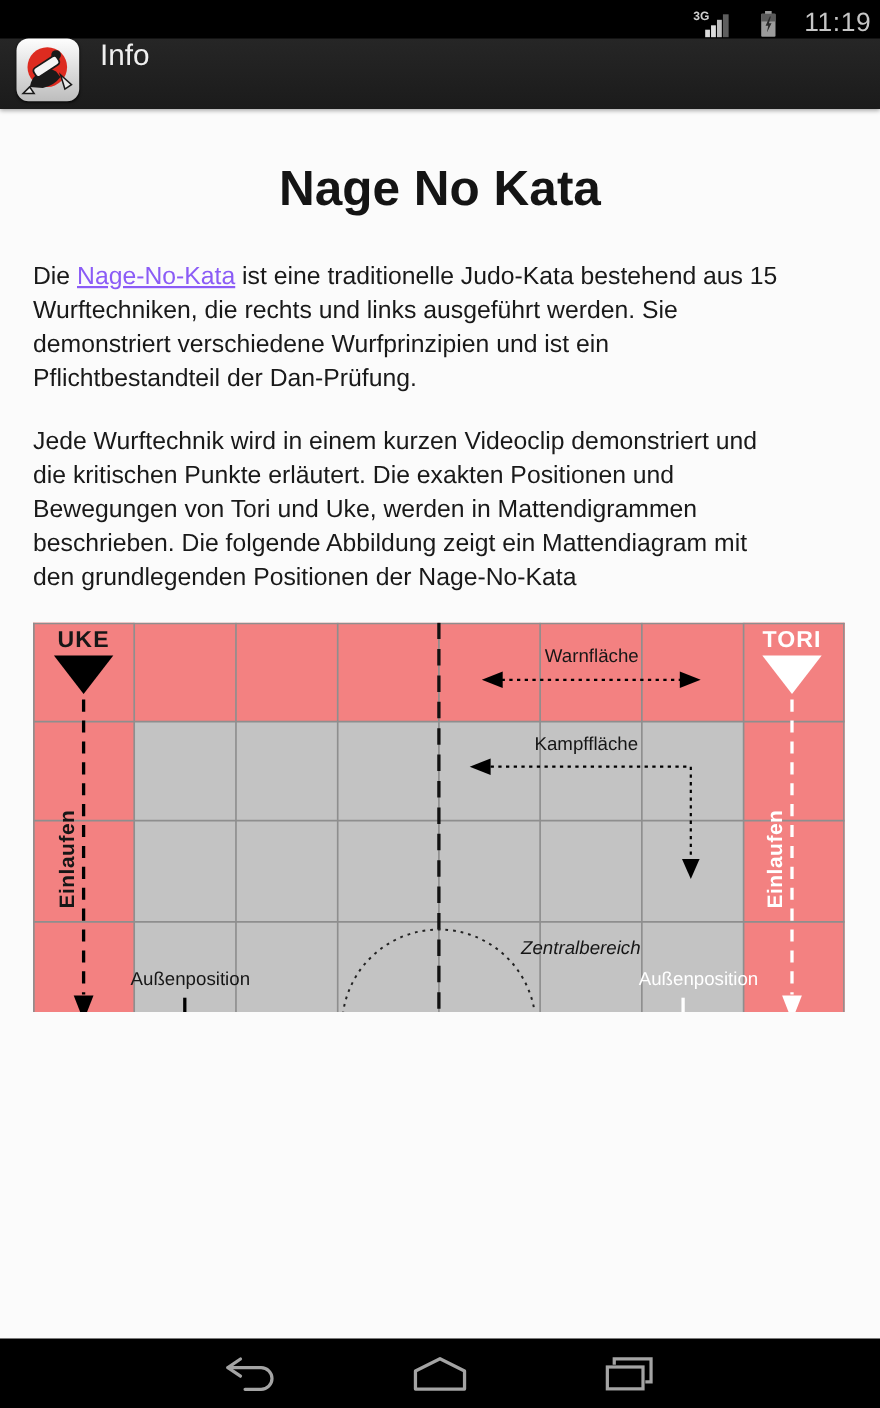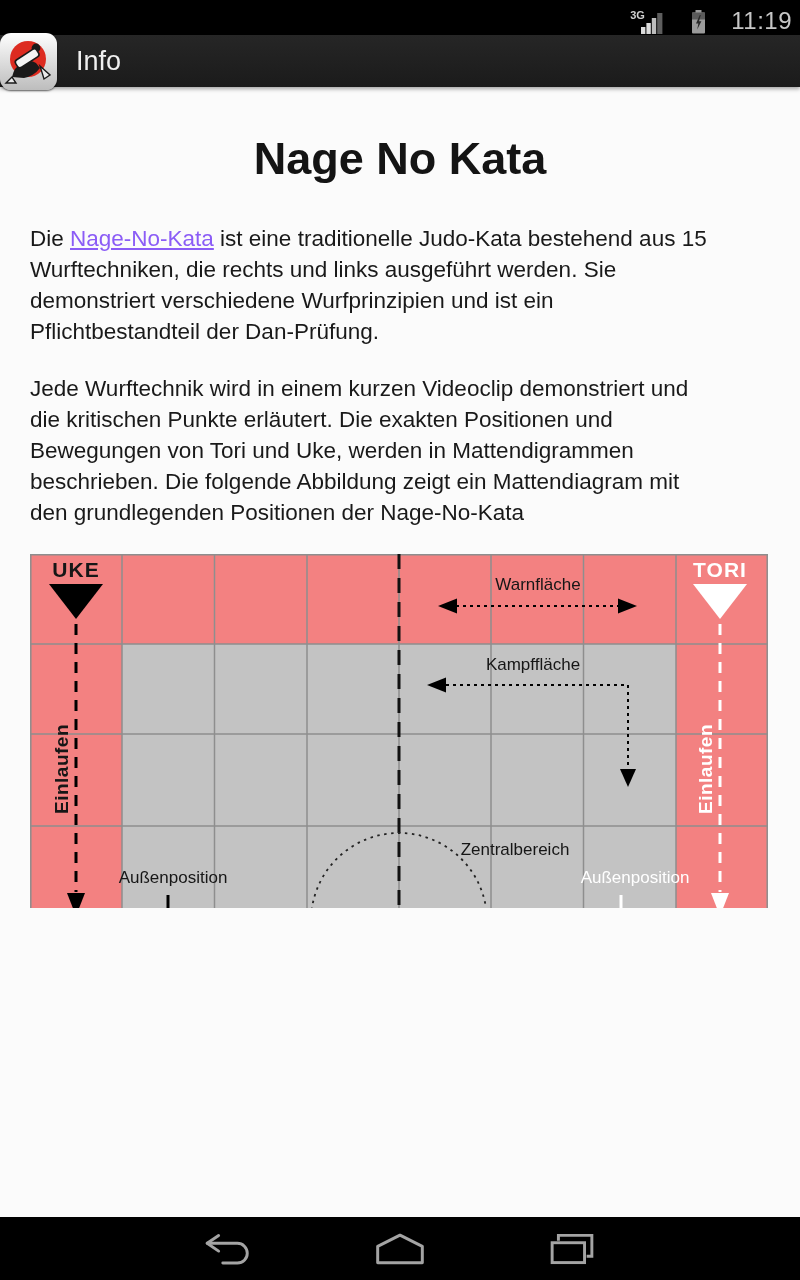--- a/index.html
+++ b/index.html
@@ -9,21 +9,21 @@
 
   
   .status-bar { height:35px; background:#000; display:flex; align-items:flex-end; justify-content:flex-end; padding-right:8px; gap:24px; flex:0 0 auto; }
   .signal-wrap { position:relative; width:36px; height:26px; }
   .signal-wrap .net-label { position:absolute; left:0px; top:0px; font-size:11px; font-weight:bold; color:#cfcfcf; letter-spacing:0px; }
   .signal-wrap svg { position:absolute; right:0; bottom:1px; }
   .battery-wrap { width:17px; height:26px; }
   .status-time { color:#c6c6c6; font-size:24px; letter-spacing:0.5px; }
 
   
-  .action-bar { height:52px; background:linear-gradient(#262626,#1b1b1b); display:flex; align-items:center; flex:0 0 auto; box-shadow:0 2px 4px rgba(0,0,0,0.35); position:relative; z-index:5; }
+  .action-bar { height:64px; background:linear-gradient(#262626,#1b1b1b); display:flex; align-items:flex-start; padding-left:15px; flex:0 0 auto; box-shadow:0 2px 4px rgba(0,0,0,0.35); position:relative; z-index:5; }
   .app-icon { width:57px; height:57px; border-radius:11px; background:linear-gradient(#fefefe,#bdbdbd); box-shadow:0 1px 2px rgba(0,0,0,0.6); overflow:hidden; cursor:pointer; }
   .action-title { color:#efefef; font-size:27px; margin-left:19px; font-weight:400; }
 
   
   .content { flex:1 1 auto; background:#fbfbfb; overflow:hidden; padding:0 30px; }
   .page-title { text-align:center; font-size:45px; font-weight:700; color:#141414; margin-top:46px; margin-bottom:38px; }
   .para { font-size:22.5px; line-height:31px; color:#191919; white-space:pre-line; margin-bottom:26px; }
   .para a { color:#0000ee; text-decoration:underline; }
 
   
@@ -156,21 +156,21 @@
         <line x1="138" y1="341" x2="138" y2="393" stroke="#000" stroke-width="3"></line>
         <line x1="591" y1="341" x2="591" y2="393" stroke="#fff" stroke-width="3"></line>
       </svg>
 
       <span class="dlabel big" style="left:46px; top:4px;">UKE</span>
       <span class="dlabel big white" style="left:690px; top:4px;">TORI</span>
       <span class="dlabel" style="left:508px; top:21px;">Warnfläche</span>
       <span class="dlabel" style="left:503px; top:101px;">Kampffläche</span>
       <span class="dlabel rot" style="left:32px; top:215px;">Einlaufen</span>
       <span class="dlabel rot white" style="left:676px; top:215px;">Einlaufen</span>
-      <span class="dlabel" style="left:485px; top:286px;">Zentralbereich</span>
+      <span class="dlabel" style="left:498px; top:286px;font-style:italic;">Zentralbereich</span>
       <span class="dlabel" style="left:345px; top:372px;margin-left:16px;">Zentrum</span>
       <span class="dlabel" style="left:143px; top:314px;">Außenposition</span>
       <span class="dlabel white" style="left:605px; top:314px;">Außenposition</span>
       <span class="dlabel" style="left:46px; top:390px;">Angrüßen</span>
       <span class="dlabel white" style="left:690px; top:390px;">Angrüßen</span>
     </div>
   </div>
 
   <div class="nav-bar">
     <div class="nav-btn">

